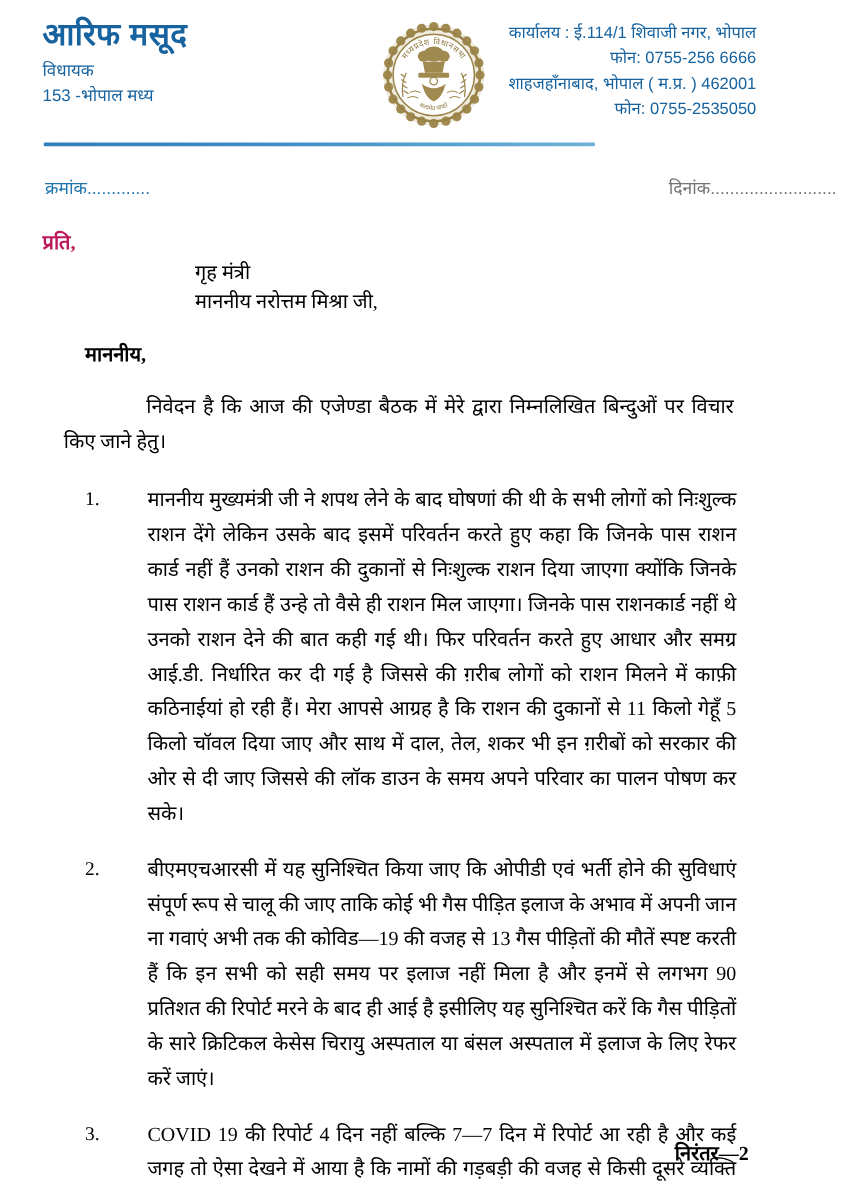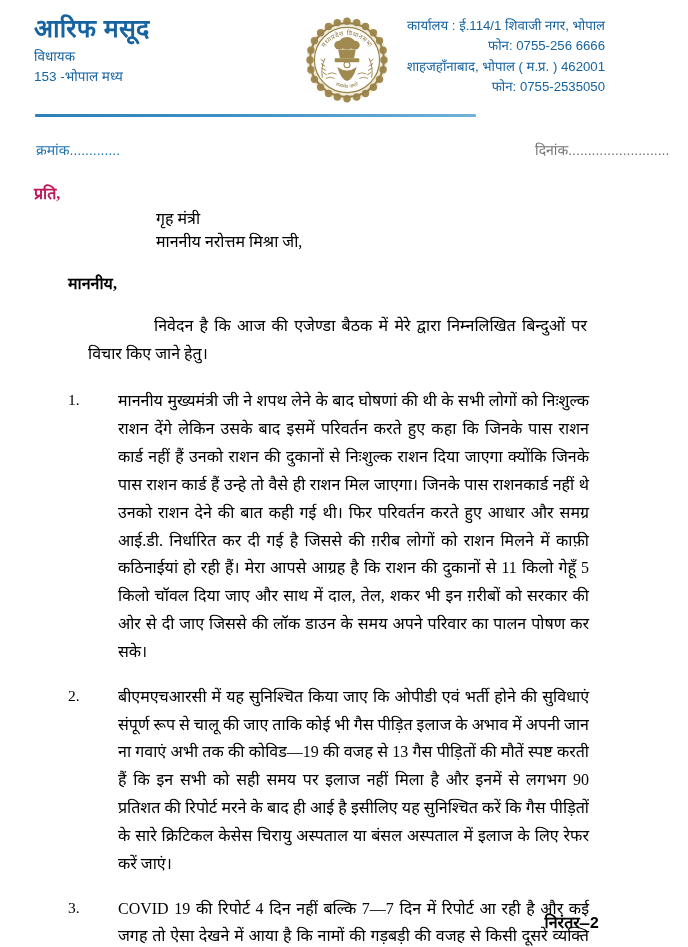--- a/index.html
+++ b/index.html
@@ -143,21 +143,21 @@
   .salutation {
     margin-top: 19px;
     margin-left: 34px;
     font-size: 16px;
     font-weight: bold;
     color: #000;
   }
 
   .intro {
     margin-top: 18px;
-    margin-left: 54px;
+    margin-left: 17px;
     margin-right: 14px;
     font-size: 16px;
     line-height: 1.72;
     text-align: justify;
     text-indent: 66px;
     color: #000;
   }
 
   .points {
     margin-top: 20px;
@@ -184,21 +184,21 @@
     color: #000;
   }
 
   .footer-note {
     position: absolute;
     right: 20px;
     bottom: 14px;
     font-size: 16px;
     font-weight: bold;
     color: #000;
-    font-family: Liberation Mono, monospace;
+    font-family: Liberation Serif, serif;
     text-align: center;
   }
 </style>
 </head>
 <body>
 
 <div class="page">
 
   <div class="letterhead">
 

